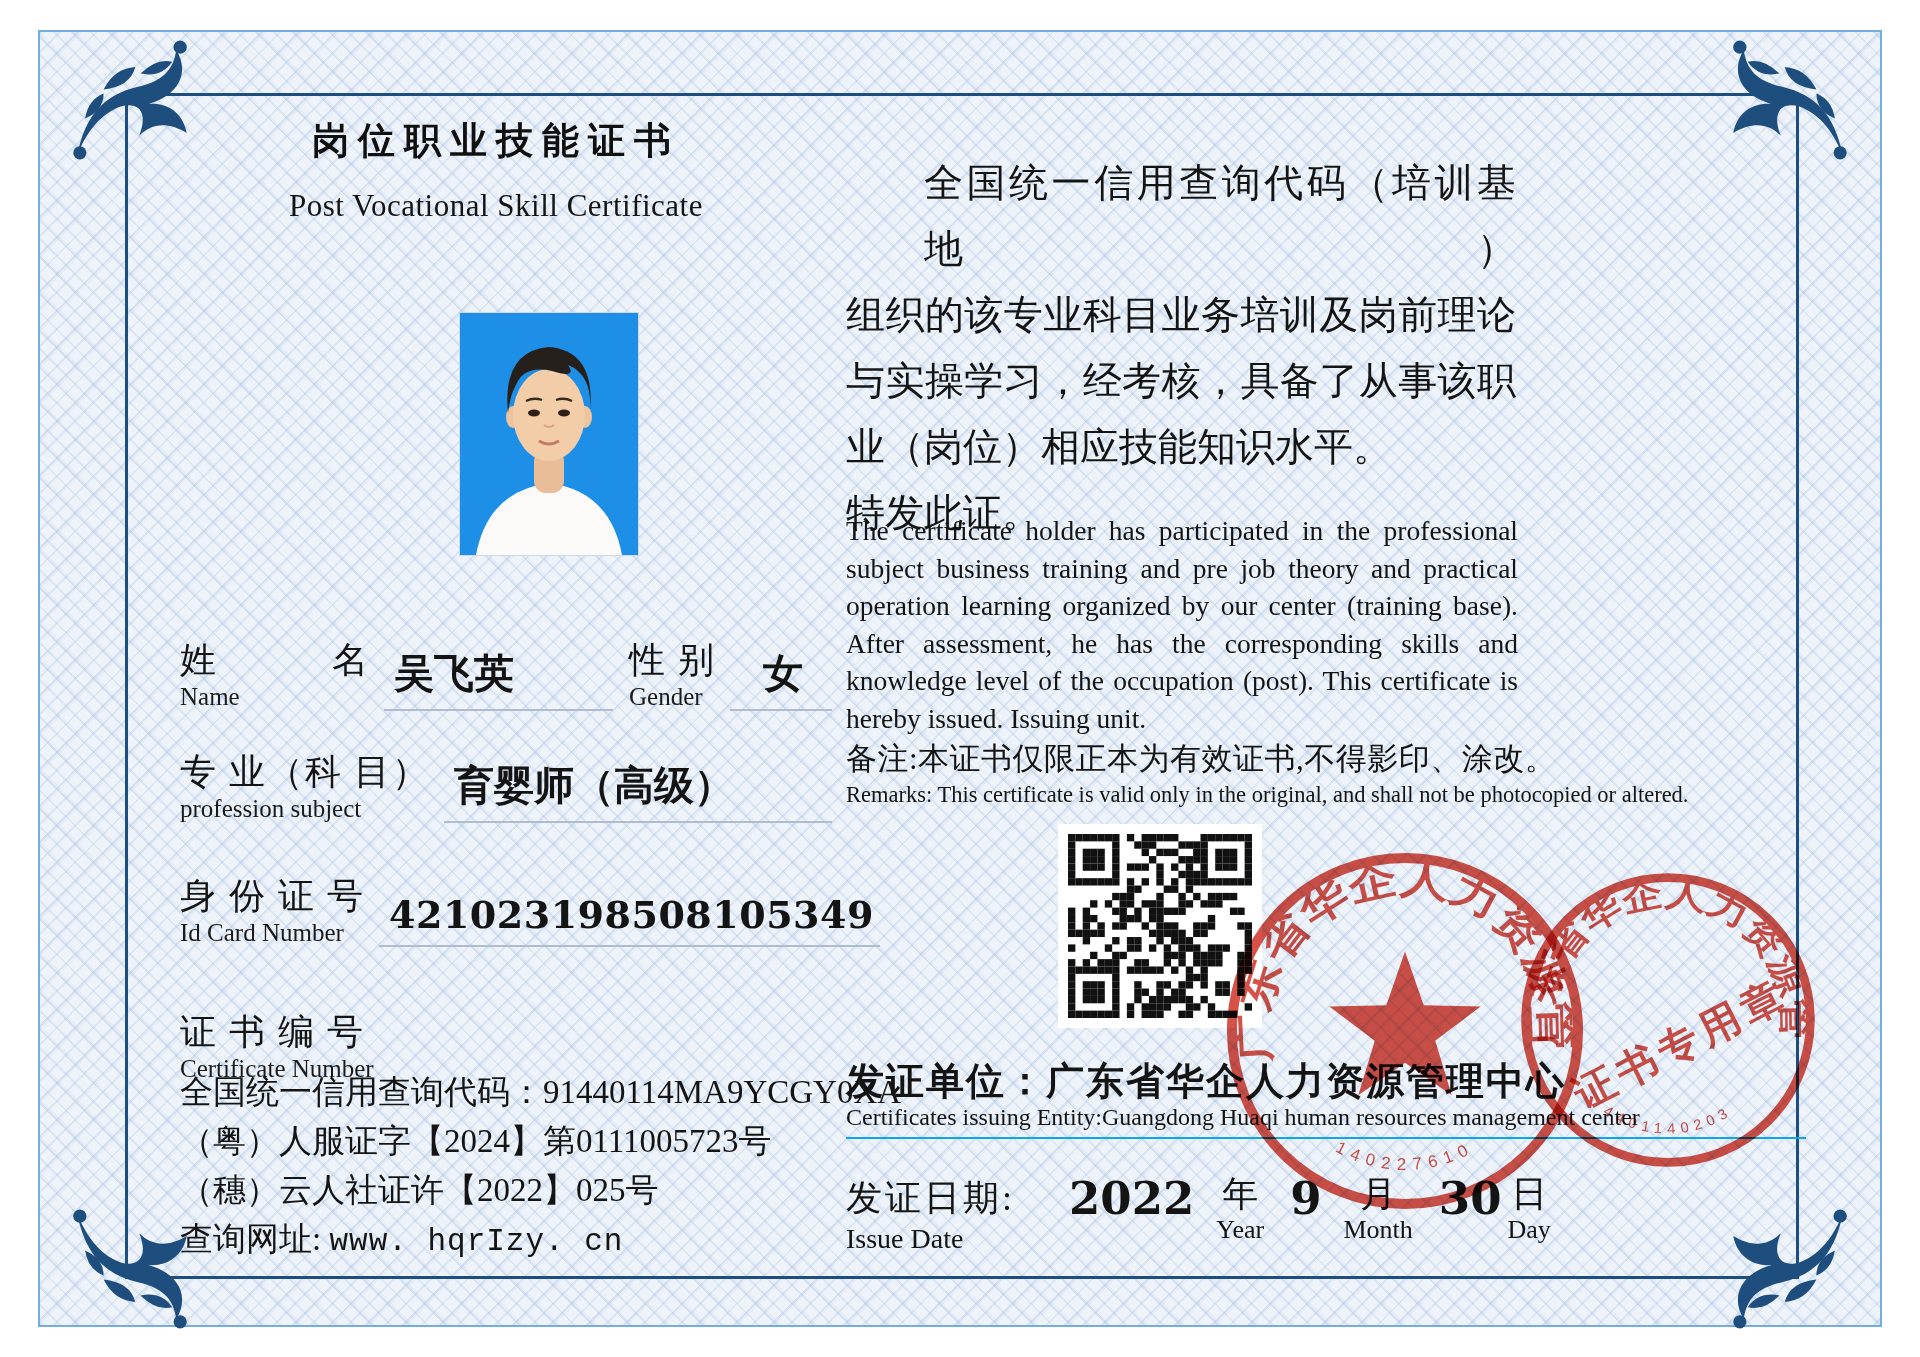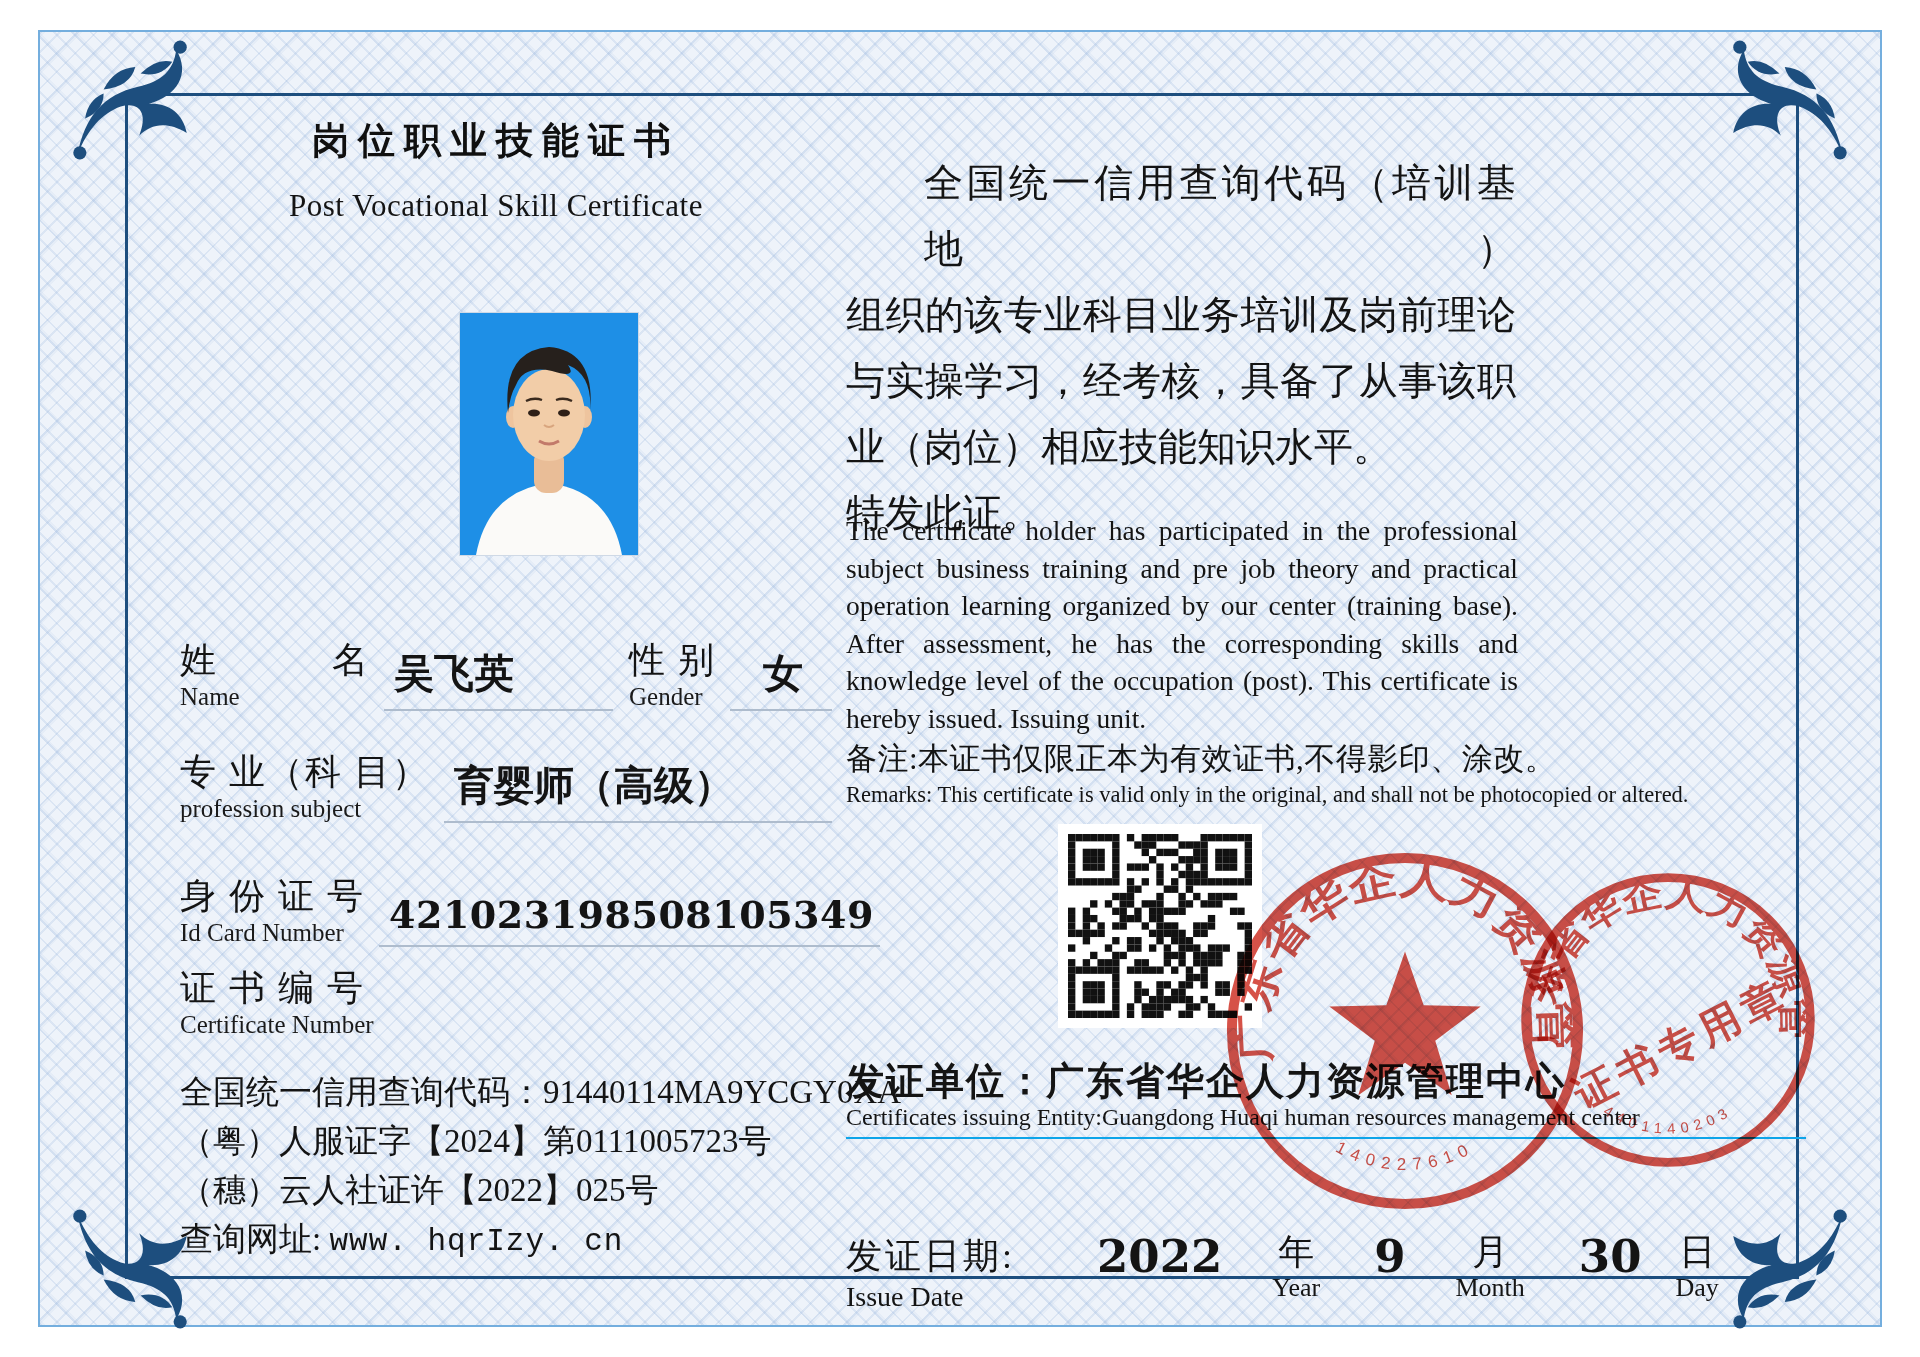--- a/index.html
+++ b/index.html
@@ -49,21 +49,21 @@
   .remcn{left:846px;top:738px;width:690px;font-size:31px;letter-spacing:0.5px;white-space:nowrap;}
   .remen{left:846px;top:782px;width:690px;font-size:22.5px;white-space:nowrap;}
 
   .qr{left:1058px;top:824px;width:184px;height:184px;background:#ffffff;padding:10px;}
   .qr svg{display:block;width:184px;height:184px;}
 
   .issuer-cn{left:846px;top:1056px;width:960px;font-size:38px;font-weight:700;letter-spacing:2px;white-space:nowrap;z-index:3;}
   .issuer-en{left:846px;top:1104px;width:960px;font-size:24px;white-space:nowrap;z-index:3;
         border-bottom:2px solid #0ea5e9;padding-bottom:6px;}
 
-  .daterow{left:846px;top:1232px;display:flex;align-items:flex-start;z-index:3;gap:28px;}
+  .daterow{left:846px;top:1174px;display:flex;align-items:flex-start;z-index:3;}
   .dlab{display:flex;flex-direction:column;margin-right:54px;}
   .dlabcn{font-size:36px;letter-spacing:3px;white-space:nowrap;}
   .dlaben{font-size:28px;white-space:nowrap;}
   .dnum{font-family:"DejaVu Serif","Liberation Serif",serif;font-weight:700;font-size:45px;line-height:1;padding-top:2px;}
   .dunit{display:flex;flex-direction:column;align-items:center;margin:0 26px 0 22px;}
   .dcn{font-size:36px;line-height:1.15;}
   .den{font-size:26px;}
 
   .seal{mix-blend-mode:multiply;opacity:.88;z-index:4;pointer-events:none;}
   .sealL{left:1216px;top:842px;width:378px;height:378px;}
@@ -170,21 +170,21 @@
   </div>
 
   <div class="abs frow" style="top:872px">
     <div class="lab">
       <span class="labcn">身 份 证 号</span>
       <span class="laben">Id Card Number</span>
     </div>
     <div class="val grow num">421023198508105349</div>
   </div>
 
-  <div class="abs frow" style="top:964px">
+  <div class="abs frow" style="top:1008px">
     <div class="lab">
       <span class="labcn">证 书 编 号</span>
       <span class="laben">Certificate Number</span>
     </div>
   </div>
 
   <div class="abs footerblock">
     <div>全国统一信用查询代码：91440114MA9YCGY0XA</div>
     <div>（粤）人服证字【2024】第0111005723号</div>
     <div>（穗）云人社证许【2022】025号</div>

